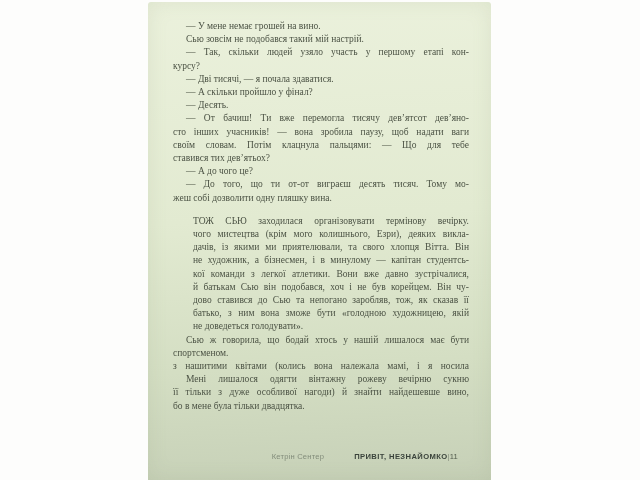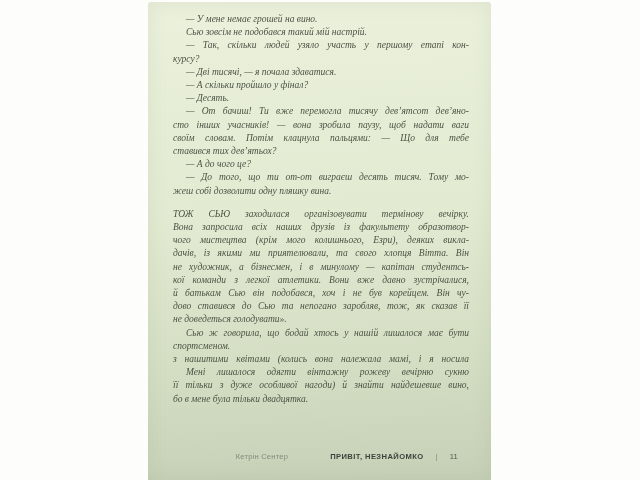--- a/index.html
+++ b/index.html
@@ -26,40 +26,39 @@
     background: linear-gradient(177deg,
       var(--paper_top, #ebf1dc) 0%,
       var(--paper_mid, #e2ead1) 45%,
       var(--paper_low, #d4dec3) 75%,
       var(--paper_bottom, #c6d0b7) 100%);
     box-shadow: inset 0 0 20px rgba(120, 140, 100, 0.13);
   }
   .text-block {
     position: absolute;
     left: 25px;
-    top: 11px;
+    top: 18px;
     width: 296px;
     color: var(--ink, #4b5244);
     font-family: "Liberation Serif", "DejaVu Serif", serif;
     font-size: 9.5px;
     line-height: 13.2px;
     filter: blur(0.3px);
-    font-style: italic;
   }
   .para .line { text-align: justify; }
   .para .line.justify { text-align-last: justify; }
   .para .line.first-indent { text-indent: 13px; }
-  .para.section-gap { margin-top: 10px; }
+  .para.section-gap { margin-top: 10px; margin-left: 20px; }
   .page-footer {
     position: absolute;
     right: 33px;
     bottom: 19px;
     display: flex;
     align-items: flex-end;
-    gap: 12px;
+    gap: 0;
     font-family: "Liberation Sans", sans-serif;
     font-size: 7.6px;
     letter-spacing: 0.2px;
     filter: blur(0.25px);
     white-space: nowrap;
   }
   .page-footer .author { color: var(--footer_author, #828c7a); }
   .page-footer .title {
     font-weight: bold;
     color: var(--footer_title, #3a433b);
@@ -104,27 +103,27 @@
         </div>
         <div class="para">
           <div class="line first-indent">— А до чого це?</div>
         </div>
         <div class="para">
           <div class="line justify first-indent">— До того, що ти от-от виграєш десять тисяч. Тому мо-</div>
           <div class="line">жеш собі дозволити одну пляшку вина.</div>
         </div>
         <div class="para section-gap">
           <div class="line justify">ТОЖ СЬЮ заходилася організовувати термінову вечірку.</div>
-          <div class="line justify">Вона запросила всіх наших друзів із факультету образотвор-</div>
           <div class="line justify">чого мистецтва (крім мого колишнього, Езри), деяких викла-</div>
           <div class="line justify">дачів, із якими ми приятелювали, та свого хлопця Вітта. Він</div>
           <div class="line justify">не художник, а бізнесмен, і в минулому — капітан студентсь-</div>
           <div class="line justify">кої команди з легкої атлетики. Вони вже давно зустрічалися,</div>
           <div class="line justify">й батькам Сью він подобався, хоч і не був корейцем. Він чу-</div>
           <div class="line justify">дово ставився до Сью та непогано заробляв, тож, як сказав її</div>
+          <div class="line justify">батько, з ним вона зможе бути «голодною художницею, якій</div>
           <div class="line">не доведеться голодувати».</div>
         </div>
         <div class="para">
           <div class="line justify first-indent">Сью ж говорила, що бодай хтось у нашій лишалося має бути</div>
           <div class="line">спортсменом.</div>
         </div>
         <div class="para">
           <div class="line justify">з нашитими квітами (колись вона належала мамі, і я носила</div>
           <div class="line justify first-indent">Мені лишалося одягти вінтажну рожеву вечірню сукню</div>
           <div class="line justify">її тільки з дуже особливої нагоди) й знайти найдешевше вино,</div>

